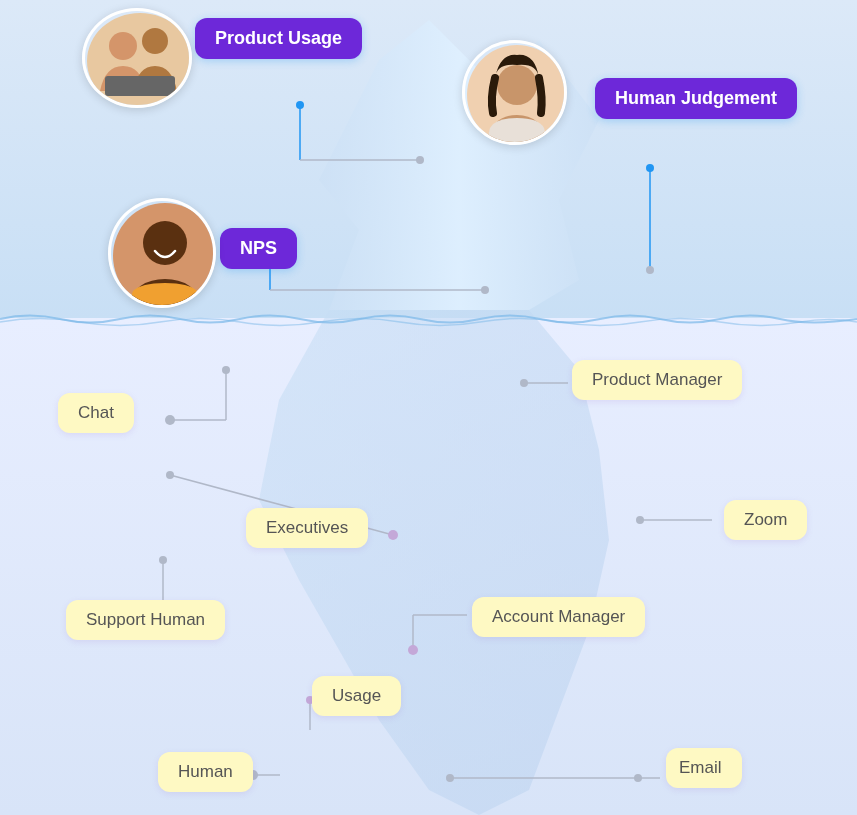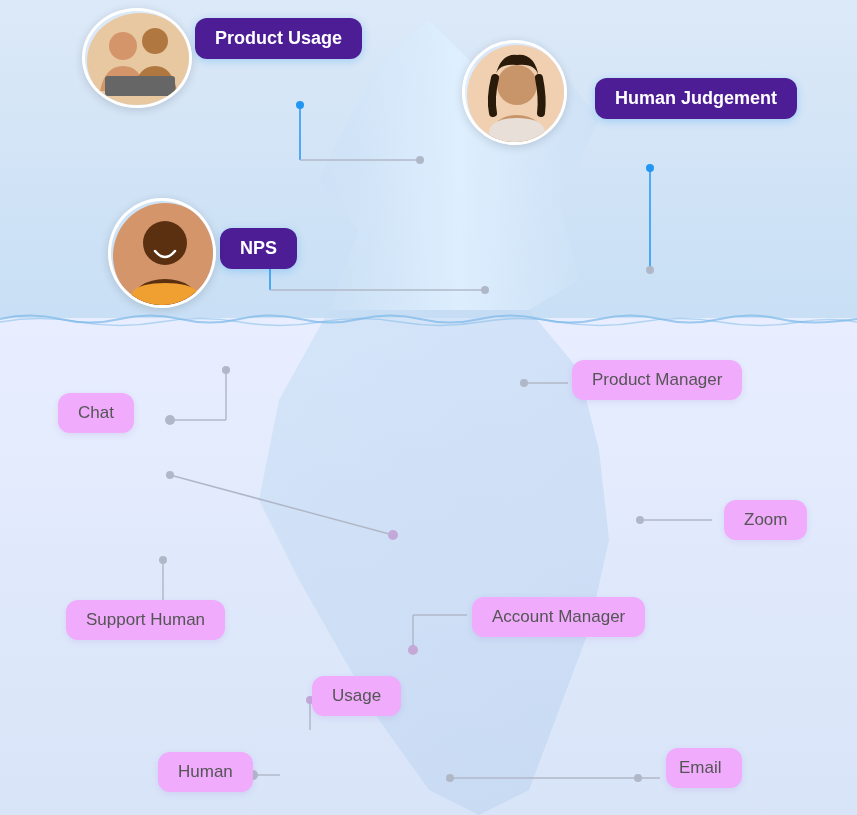--- a/index.html
+++ b/index.html
@@ -55,35 +55,35 @@
       left: 50%;
       transform: translateX(-50%);
       width: 500px;
       height: 815px;
       z-index: 2;
     }
 
     
     .label-blue {
       position: absolute;
-      background: #4c1d95;
+      background: #6d28d9;
       color: white;
       border-radius: 12px;
       padding: 10px 20px;
       font-size: 18px;
       font-weight: 600;
       white-space: nowrap;
       z-index: 20;
       box-shadow: 0 2px 8px rgba(33,150,243,0.3);
     }
 
     
     .label-purple {
       position: absolute;
-      background: #f0abfc;
+      background: #fef9c3;
       color: #555;
       border-radius: 12px;
       padding: 10px 20px;
       font-size: 17px;
       font-weight: 500;
       white-space: nowrap;
       z-index: 20;
       box-shadow: 0 2px 6px rgba(150,100,200,0.15);
     }
 
@@ -199,20 +199,23 @@
   <div class="label-blue" style="left:220px;top:228px;">
     <span>NPS</span>
   </div>
 
   <div class="label-purple" style="left:58px;top:393px;">
     <span>Chat</span>
   </div>
   <div class="label-purple" style="left:572px;top:360px;">
     <span>Product Manager</span>
   </div>
+  <div class="label-purple" style="left:246px;top:508px;">
+    <span>Executives</span>
+  </div>
   <div class="label-purple" style="left:724px;top:500px;">
     <span>Zoom</span>
   </div>
   <div class="label-purple" style="left:472px;top:590px;margin-top:7px;">
     <span>Account Manager</span>
   </div>
   <div class="label-purple" style="left:66px;top:600px;">
     <span>Support Human</span>
   </div>
   <div class="label-purple" style="left:312px;top:676px;">

